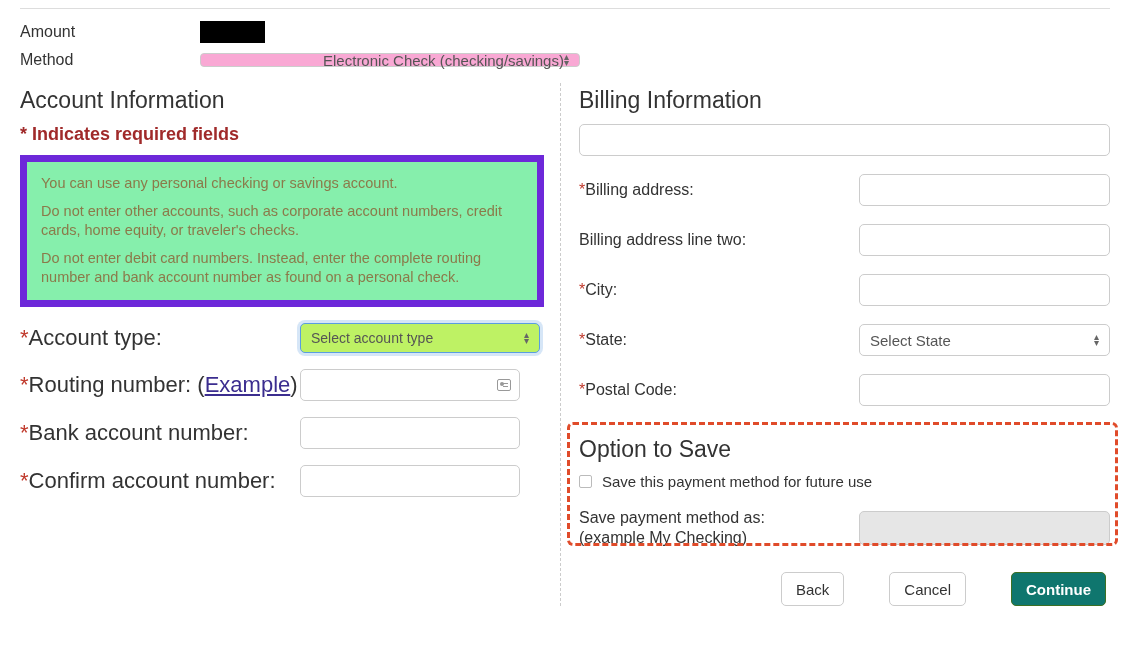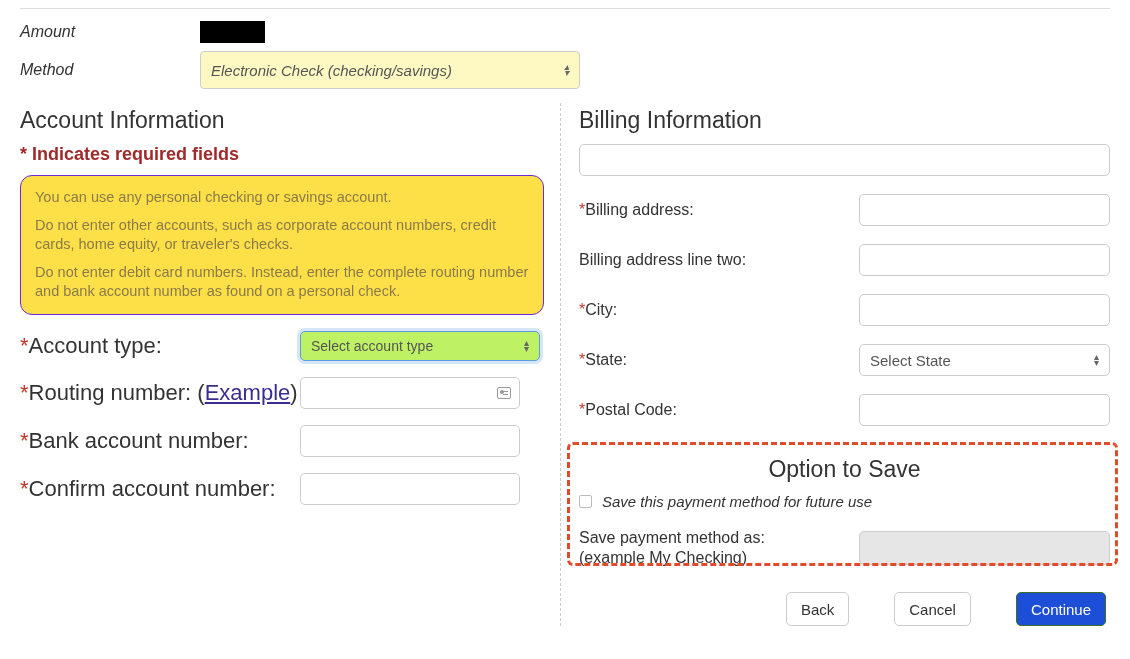--- a/index.html
+++ b/index.html
@@ -13,41 +13,40 @@
   }
   hr.top-divider {
     border: none;
     border-top: 1px solid #ddd;
     margin: 0 0 12px 0;
   }
   .row {
     display: flex;
     align-items: center;
     margin-bottom: 8px;
-    font-style: italic;
   }
   .row .lbl {
     width: 180px;
     font-size: 16px;
     color: #333;
   }
   .amount-box {
     width: 65px;
     height: 22px;
     background: #000;
   }
   .method-select {
     width: 380px;
-    height: 38px;
-    background: #fef9c3;
+    height: 14px;
+    background: #f9a8d4;
     border: 1px solid #ccc;
     border-radius: 4px;
     display: flex;
     align-items: center;
-    justify-content: space-between;
+    justify-content: flex-end;
     padding: 0 10px;
     font-size: 15px;
     color: #555;
   }
   .columns {
     display: flex;
     margin-top: 14px;
   }
   .col-left {
     width: 540px;
@@ -64,23 +63,23 @@
     color: #333;
     margin: 4px 0 10px 0;
   }
   .required-note {
     color: #a02a2a;
     font-size: 18px;
     font-weight: bold;
     margin-bottom: 10px;
   }
   .info-box {
-    background: #fde047;
-    border: 1px solid #6d28d9;
-    border-radius: 12px;
+    background: #86efac;
+    border: 7px solid #6d28d9;
+    border-radius: 0;
     padding: 12px 14px;
     margin-bottom: 16px;
   }
   .info-box p {
     margin: 0 0 8px 0;
     color: #8b7a4a;
     font-size: 14.5px;
     line-height: 1.35;
   }
   .info-box p:last-child { margin-bottom: 0; }
@@ -190,26 +189,25 @@
   .dashed-highlight {
     position: absolute;
     border: 3px dashed #e04b2a;
     border-radius: 6px;
     left: -12px;
     right: -8px;
     top: -2px;
     bottom: 2px;
     pointer-events: none;
   }
-  .save-section h2 { margin-top: 4px; text-align: center; }
+  .save-section h2 { margin-top: 4px; }
   .save-check-row {
     display: flex;
     align-items: center;
     margin-bottom: 18px;
-    font-style: italic;
   }
   .chk {
     width: 13px;
     height: 13px;
     border: 1px solid #bbb;
     border-radius: 2px;
     margin-right: 10px;
   }
   .save-as-row {
     display: flex;
@@ -246,23 +244,24 @@
     align-items: center;
     cursor: pointer;
     margin-left: 37px;
   }
   .btn-default {
     background: #fff;
     border: 1px solid #ccc;
     color: #333;
   }
   .btn-primary {
-    background: #1d4ed8;
+    background: #0f766e;
     border: 1px solid #3d7023;
     color: #fff;
+    font-weight: bold;
   }
 </style>
 </head>
 <body>
 
 <hr class="top-divider">
 
 <div class="row">
   <div class="lbl">Amount</div>
   <div class="amount-box"></div>

